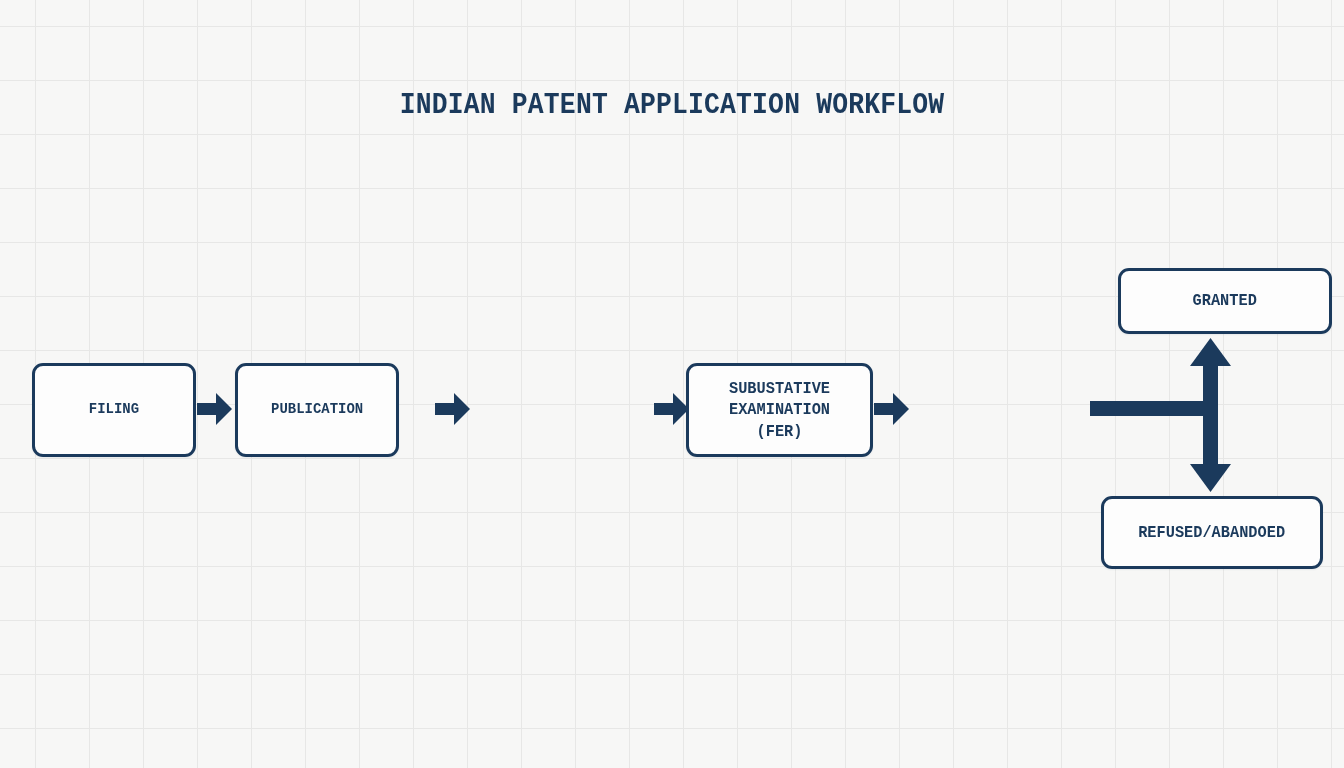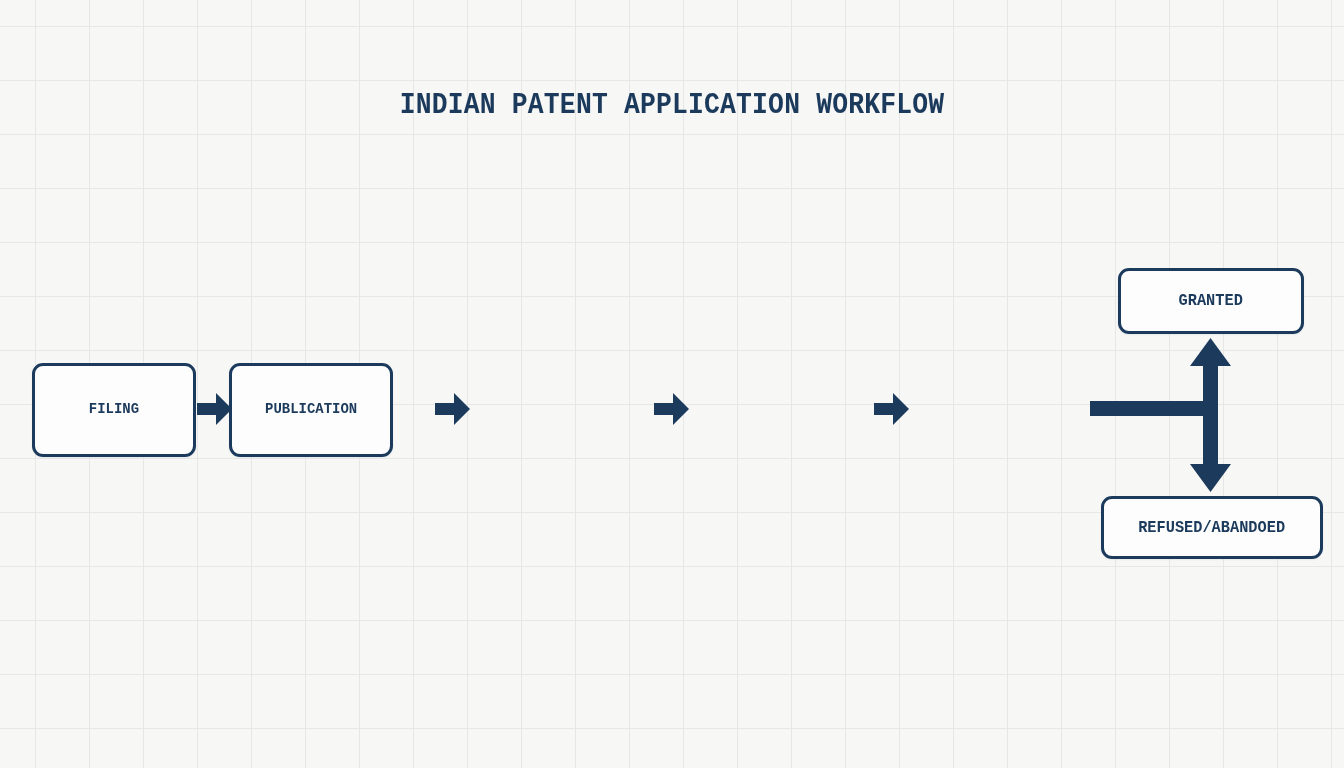--- a/index.html
+++ b/index.html
@@ -61,30 +61,30 @@
   .node .label {
     transform: scaleX(0.9);
     transform-origin: center center;
     white-space: pre-line;
   }
 
   .node.stage   { top: 363px; height: 94px; font-size: 17px; }
   .node.one-line { font-size: 15.5px; }
 
   #node-filing        { left: 32px;   width: 164px; align-items: center; }
-  #node-publication   { left: 229px;  width: 164px; }
+  #node-publication   { left: 235px;  width: 164px; }
   #node-request       { left: 468px;  width: 185px; }
   #node-substantive   { left: 686px;  width: 187px; }
   #node-response      { left: 905px;  width: 185px; }
 
   #node-granted {
-    left: 1118px; top: 268px; width: 186px; height: 66px; font-size: 17px;
+    left: 1118px; top: 268px; width: 214px; height: 66px; font-size: 17px;
   }
   #node-refused {
-    left: 1101px; top: 496px; width: 222px; height: 63px; font-size: 17px;
+    left: 1101px; top: 496px; width: 222px; height: 73px; font-size: 17px;
   }
 
   
   .h-arrow {
     position: absolute;
     top: 392px;
     height: 34px;
     width: 36px;
   }
   #arrow-1 { left: 197px; }
@@ -120,20 +120,24 @@
 
   <div class="node stage one-line" id="node-filing">
     <span class="label">FILING</span>
   </div>
 
   <div class="node stage one-line" id="node-publication">
     <span class="label">PUBLICATION</span>
   </div>
 
 
+  <div class="node stage" id="node-substantive">
+    <span class="label">SUBUSTATIVE
+EXAMINATION (FER)</span>
+  </div>
 
 
   <div class="node" id="node-granted">
     <span class="label">GRANTED</span>
   </div>
 
   <div class="node" id="node-refused">
     <span class="label">REFUSED/ABANDOED</span>
   </div>
 

